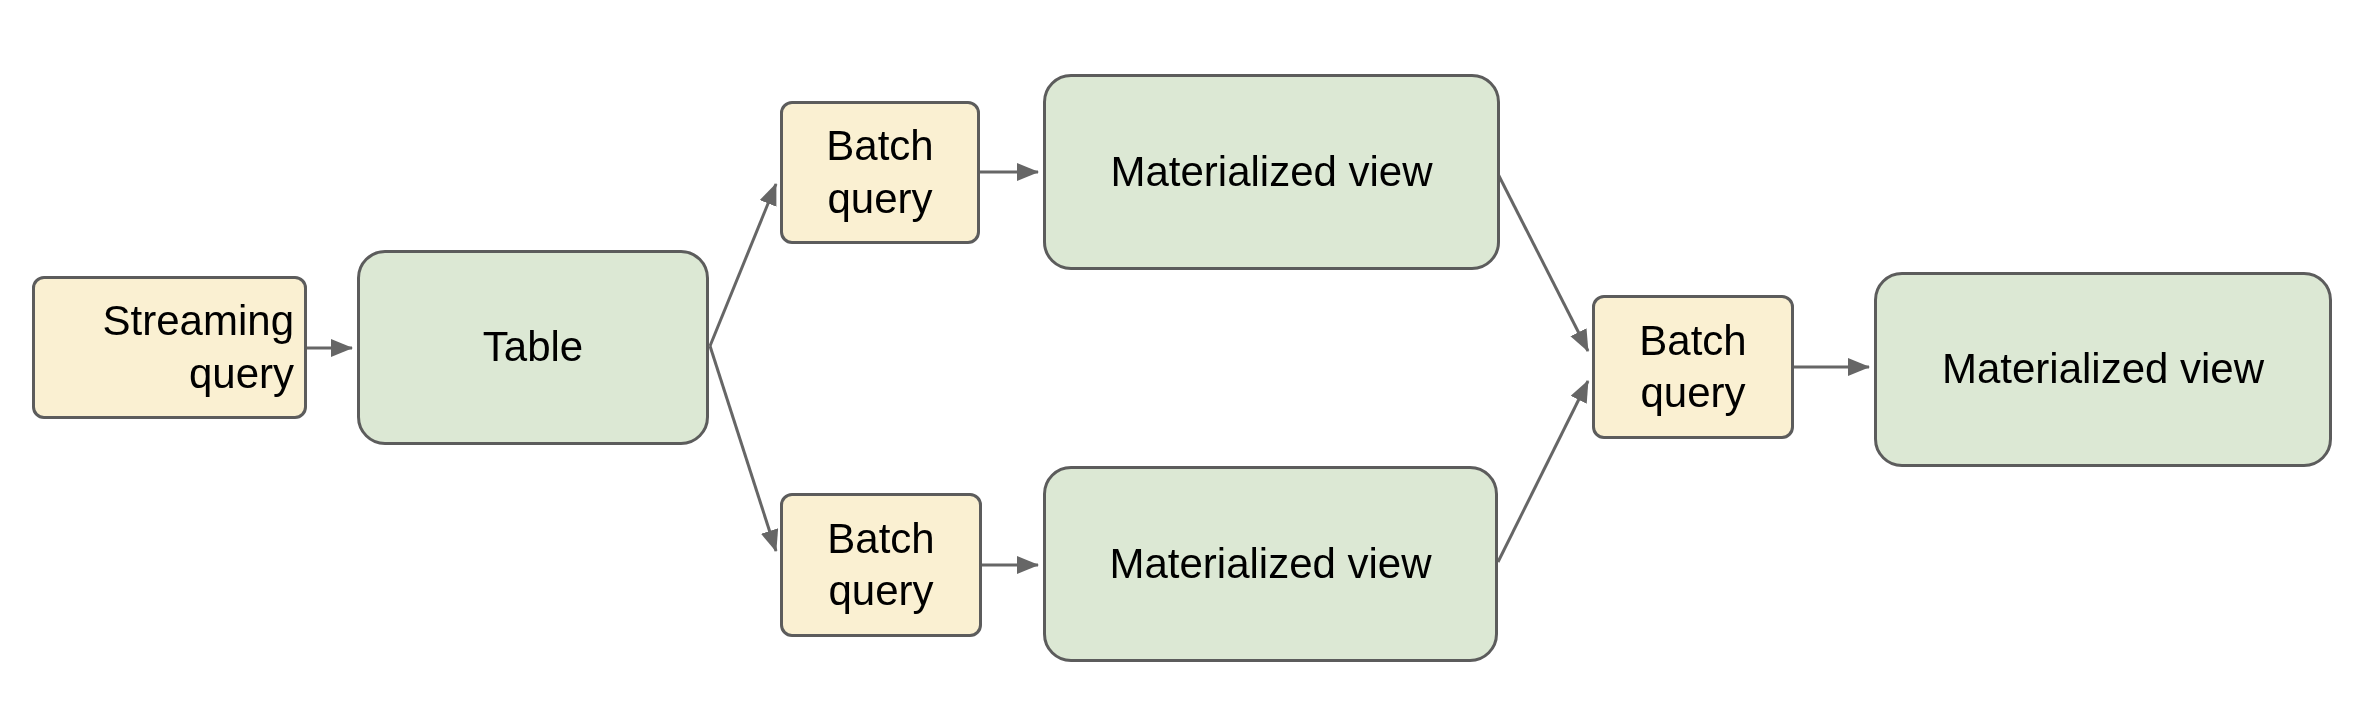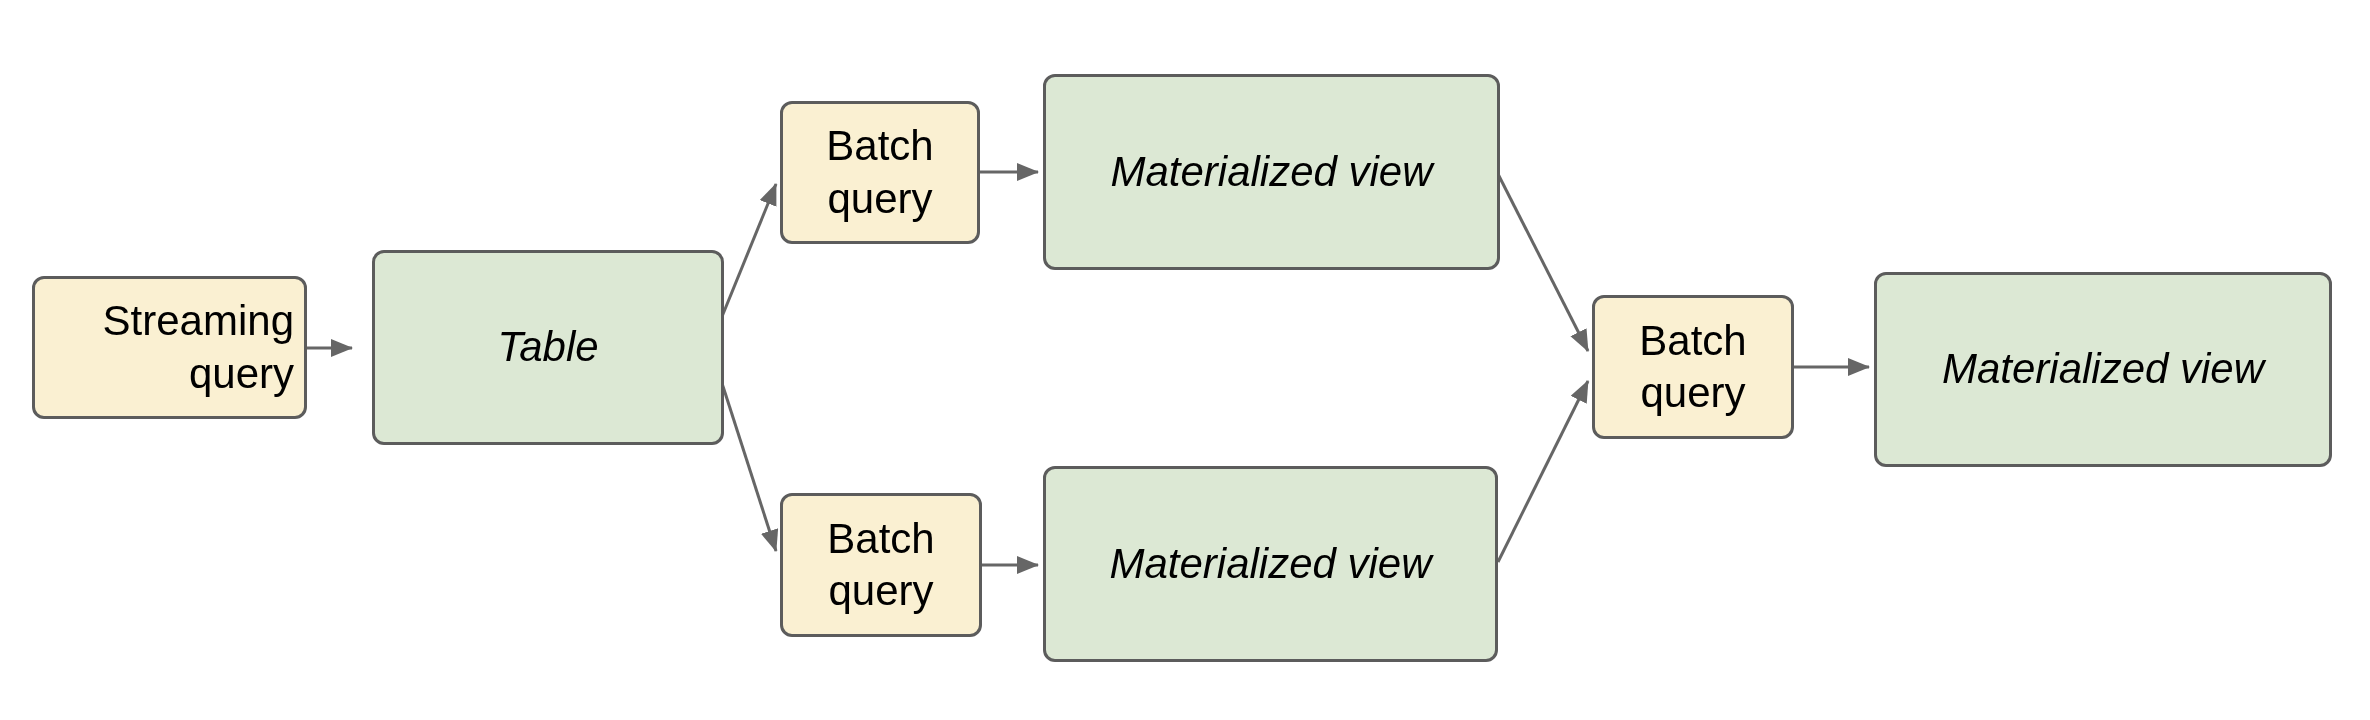--- a/index.html
+++ b/index.html
@@ -43,22 +43,21 @@
     color: var(--text-color);
     border: 3px solid var(--border-color);
     padding: 4px 10px;
   }
   .node--query {
     background: var(--query-fill);
     border-radius: 12px;
   }
   .node--view {
     background: var(--view-fill);
-    border-radius: 12px;
-    font-style: italic;
+    border-radius: 28px;
   }
 </style>
 </head>
 <body>
 
 <div class="canvas">
 
   <svg class="edges-layer" width="2370" height="720" viewBox="0 0 2370 720" xmlns="http://www.w3.org/2000/svg">
     <defs>
       <marker id="arrowhead" markerUnits="userSpaceOnUse" markerWidth="24" markerHeight="20" refX="21" refY="9" orient="auto">
@@ -74,21 +73,21 @@
       <line x1="1498" y1="174" x2="1588" y2="351" marker-end="url(#arrowhead)"></line>
       <line x1="1498" y1="562" x2="1588" y2="381" marker-end="url(#arrowhead)"></line>
       <line x1="1794" y1="367" x2="1869" y2="367" marker-end="url(#arrowhead)"></line>
     </g>
   </svg>
 
   <div class="node node--query" style="left:32px; top:276px; width:275px; height:143px;text-align:right;">
     <span>Streaming query</span>
   </div>
 
-  <div class="node node--view" style="left:372px; top:250px; width:352px; height:195px;">
+  <div class="node node--view" style="left:357px; top:250px; width:352px; height:195px;">
     <span>Table</span>
   </div>
 
   <div class="node node--query" style="left:780px; top:101px; width:200px; height:143px;">
     <span>Batch query</span>
   </div>
 
   <div class="node node--view" style="left:1043px; top:74px; width:457px; height:196px;">
     <span>Materialized view</span>
   </div>

